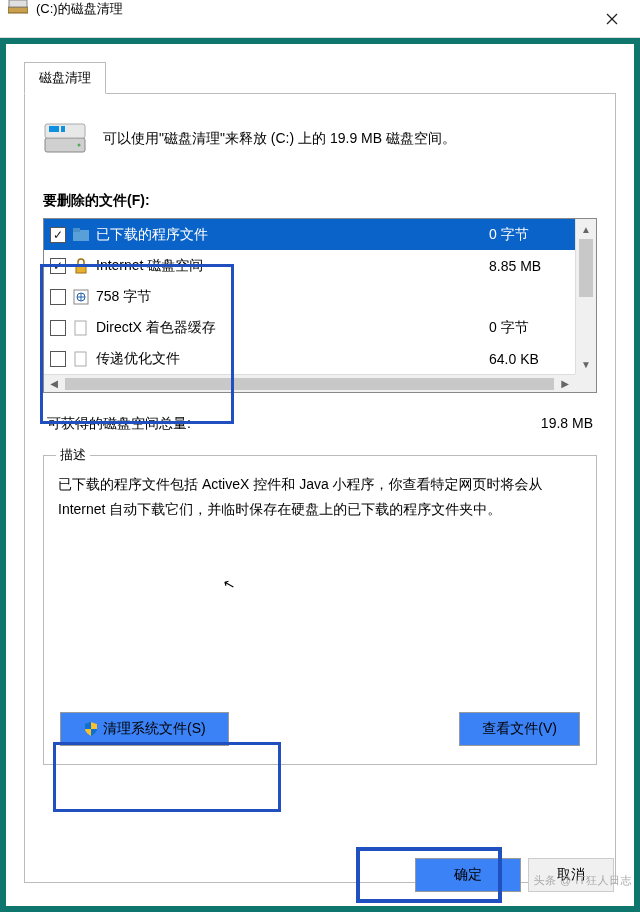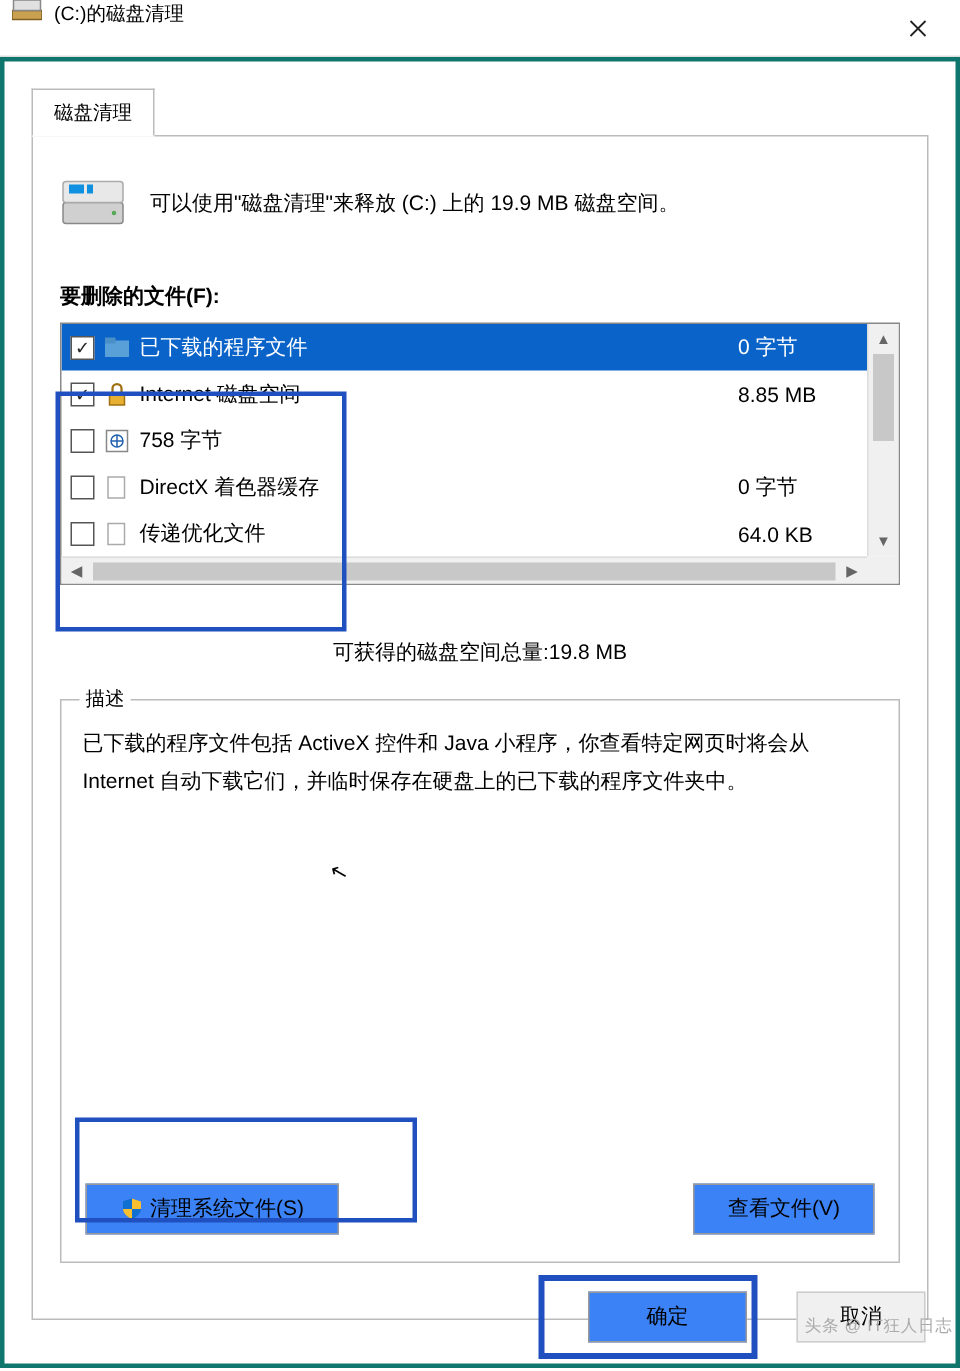--- a/index.html
+++ b/index.html
@@ -34,21 +34,21 @@
     .titlebar-close {
       width: 40px;
       height: 100%;
       display: flex;
       align-items: center;
       justify-content: center;
       font-size: 16px;
       cursor: pointer;
     }
     .window-body {
-      border: 3px solid #0f766e;
+      border: 6px solid #0f766e;
       margin: 0;
       position: relative;
       height: 874px;
     }
     .tab-strip {
       padding: 18px 0 0 18px;
     }
     .tab {
       display: inline-block;
       padding: 6px 14px 6px 14px;
@@ -198,29 +198,29 @@
       border: 3px solid #2050c0;
       left: 34px;
       top: 220px;
       width: 194px;
       height: 160px;
       pointer-events: none;
       z-index: 5;
     }
     .total-row {
       display: flex;
-      justify-content: center;
-      font-size: 14px;
-      margin-top: 36px;
+      justify-content: space-between;
+      font-size: 14px;
+      margin-top: 22px;
       padding: 0 4px;
     }
     .desc-group {
       margin-top: 22px;
       border: 1px solid #bbb;
-      height: 376px;
+      height: 310px;
       position: relative;
       padding: 16px 14px;
     }
     .desc-legend {
       position: absolute;
       top: -10px;
       left: 12px;
       background: #fff;
       padding: 0 4px;
       font-size: 13px;
@@ -256,21 +256,21 @@
       width: 228px;
       height: 70px;
       pointer-events: none;
       z-index: 5;
     }
     .dialog-buttons {
       position: absolute;
       bottom: 14px;
       right: 20px;
       display: flex;
-      gap: 33px;
+      gap: 7px;
     }
     .highlight-box-ok {
       position: absolute;
       border: 4px solid #2050c0;
       right: 132px;
       bottom: 3px;
       width: 146px;
       height: 56px;
       pointer-events: none;
       z-index: 5;

